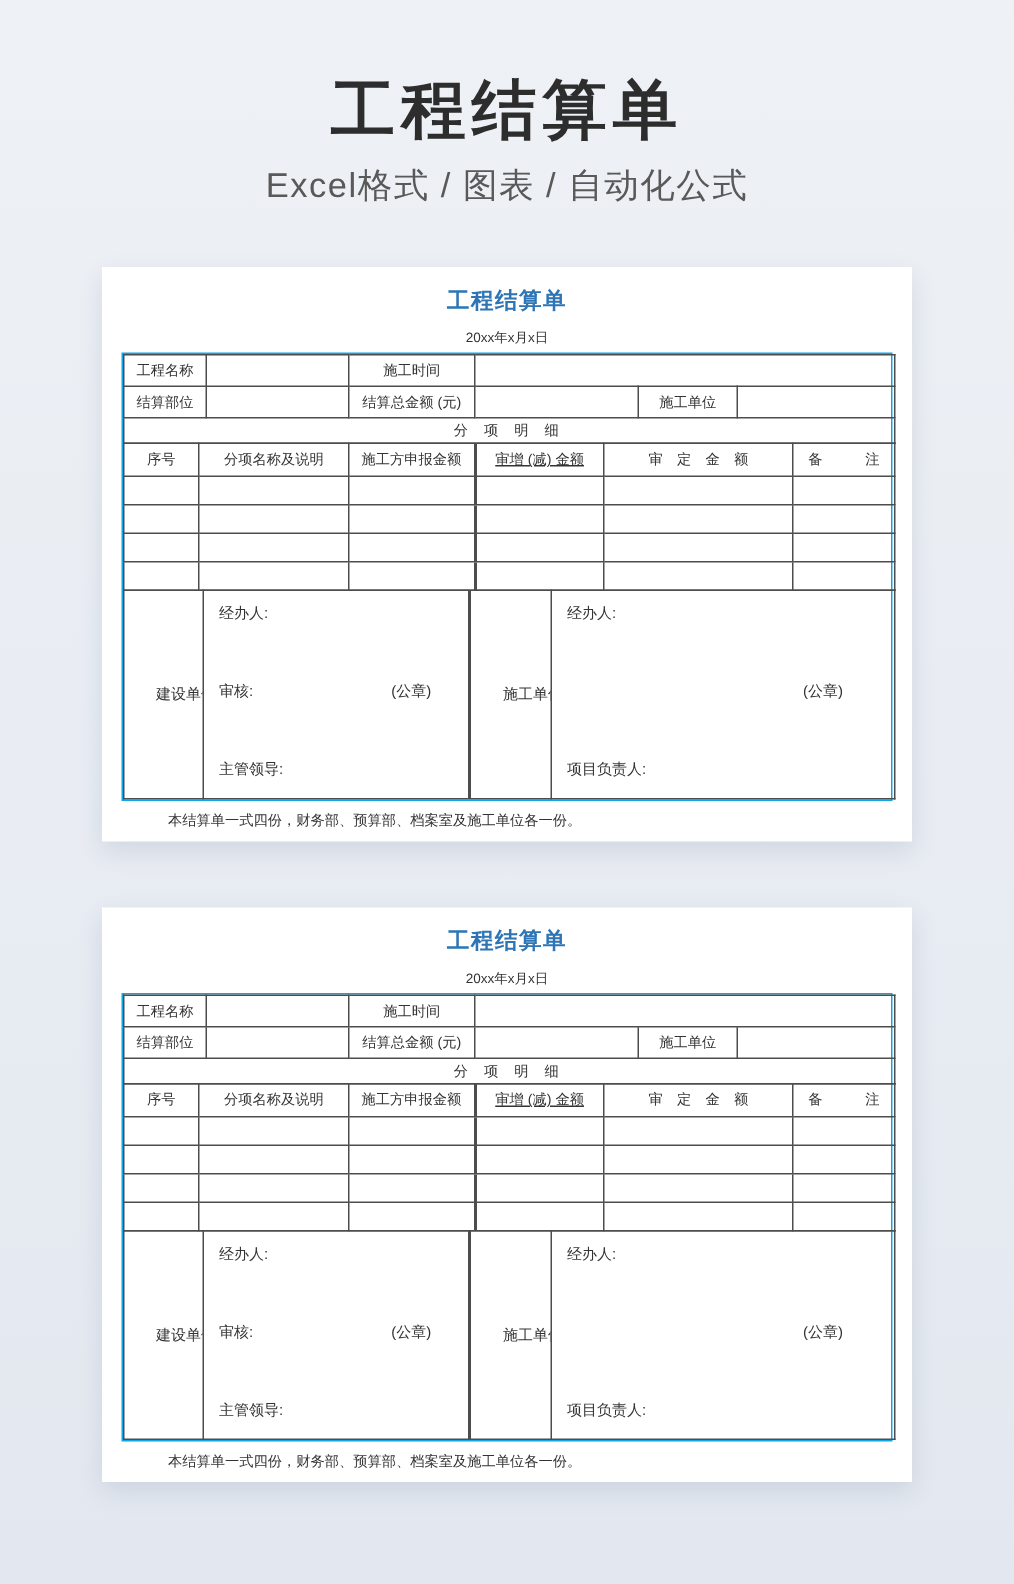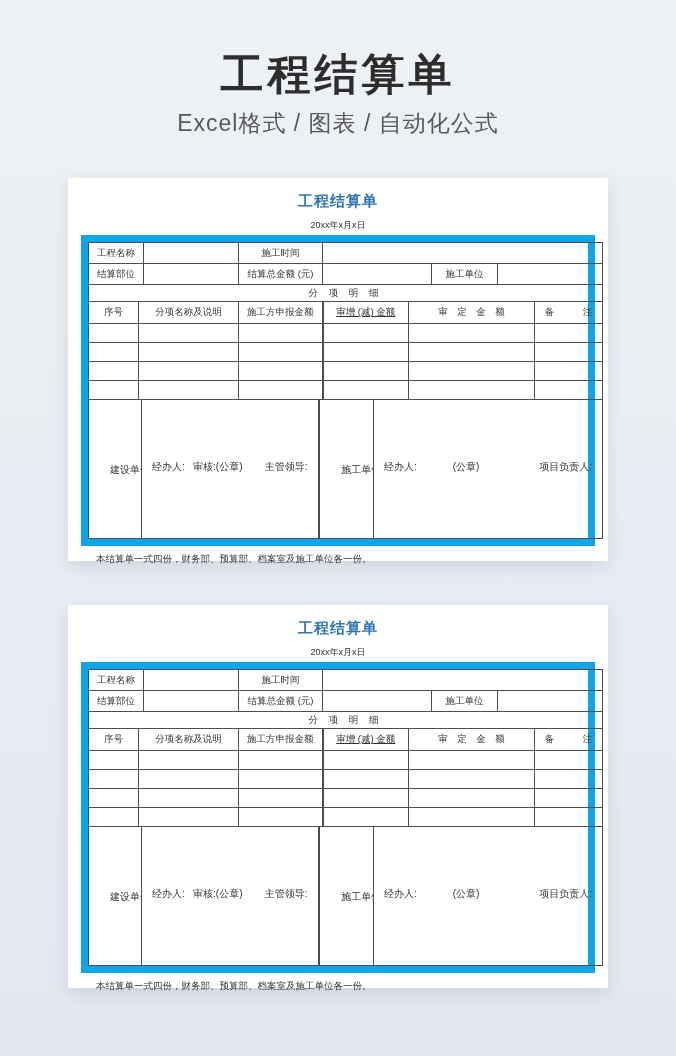--- a/index.html
+++ b/index.html
@@ -22,46 +22,46 @@
     margin:39px auto 0;background:#ffffff;
     box-shadow:0 6px 16px rgba(40,60,100,0.12);
     padding:14px 13px 10px;
   }
   .card + .card{margin-top:44px;}
   .form-title{
     text-align:center;color:#2e75b6;font-weight:bold;
     font-size:15px;letter-spacing:1px;line-height:1.2;
   }
   .date-line{text-align:center;font-size:9px;color:#333;margin:9px 1px 3px;}
-  .sheet{border:7px solid #0ea5e9;}
+  .sheet{border:1px solid #0ea5e9;}
   table{border-collapse:collapse;width:100%;table-layout:fixed;font-size:9.5px;color:#333;}
   table + table{margin-top:-1px;}
   td{
     border:1px solid #4d4d4d;text-align:center;vertical-align:middle;
     padding:0 2px;overflow:hidden;white-space:nowrap;
   }
   .info-table td{height:20px;}
   .section-row td{height:16px;letter-spacing:4px;}
   .detail-table .head td{height:21px;}
   .detail-table .empty td{height:18px;}
   .thick{border-left-width:2px;text-decoration:underline;}
   .sig-table td{height:138px;padding:0;}
   .unit-cell span{
     display:inline-block;width:1em;line-height:1.55;font-size:10px;
     word-break:break-all;text-align:center;vertical-align:middle;
   }
   .sig-block{
-    height:100%;box-sizing:border-box;display:flex;flex-direction:row;
+    height:100%;box-sizing:border-box;display:flex;flex-direction:column;
     justify-content:space-between;padding:8px 10px 12px;
     text-align:left;font-size:10px;
   }
   .sig-line{display:flex;justify-content:space-between;align-items:center;}
   .seal-mid{padding-right:14px;}
   .sig-line.only-seal{justify-content:flex-end;padding-right:24px;}
-  .footnote{font-size:9.5px;color:#333;margin:7px 0 0 15px;text-align:left;}
+  .footnote{font-size:9.5px;color:#333;margin:7px 0 0 31px;text-align:left;}
 </style>
 </head>
 <body>
 
 <div class="page-header">
   <h1 class="page-title">工程结算单</h1>
   <div class="page-subtitle">Excel格式 / 图表 / 自动化公式</div>
 </div>
 
 <div class="card">

